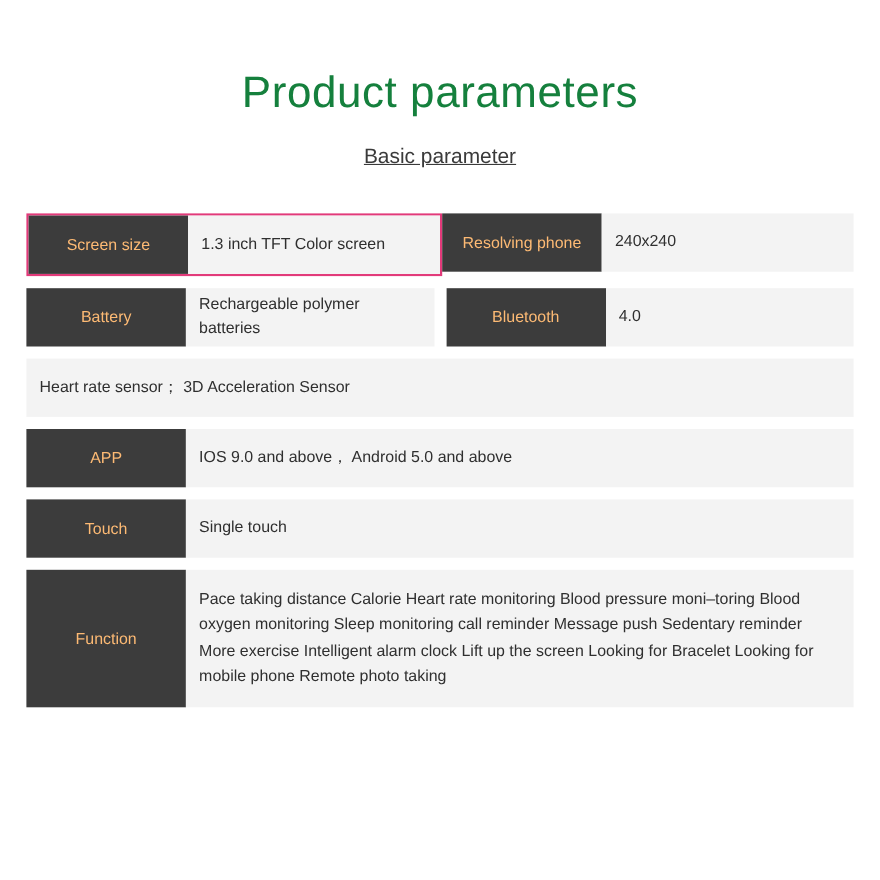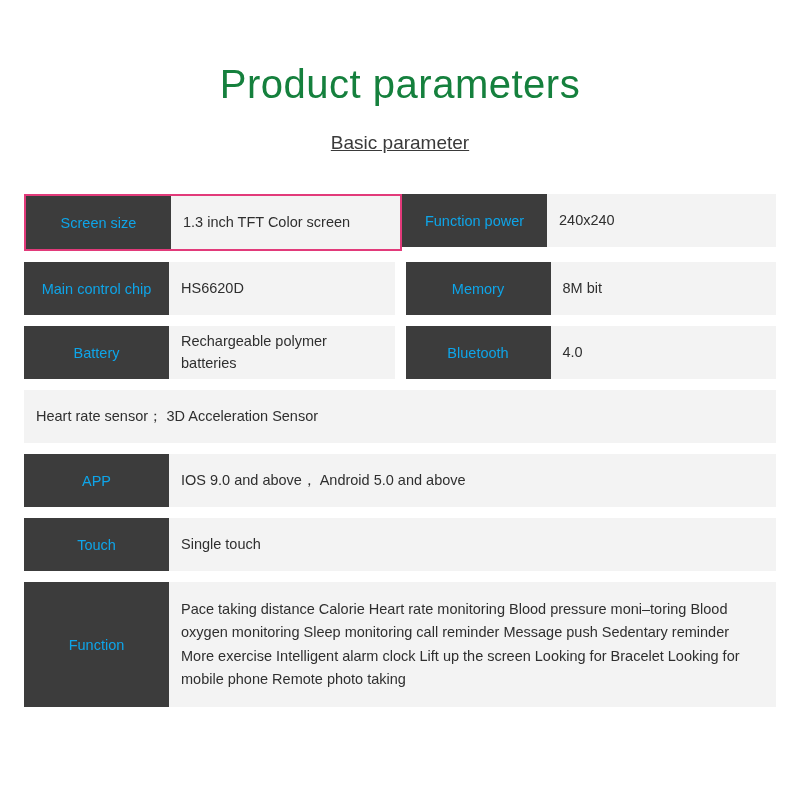--- a/index.html
+++ b/index.html
@@ -50,21 +50,21 @@
   .pair {
     display: flex;
     flex: 1 1 0;
     min-width: 0;
   }
   .pair + .pair {
     margin-left: 11px;
   }
   .label {
     background: #3c3c3c;
-    color: #0ea5e9;
+    color: #fdba74;
     font-size: 14.5px;
     display: flex;
     align-items: center;
     justify-content: center;
     text-align: center;
     box-sizing: border-box;
     padding: 6px 8px;
     flex: 0 0 auto;
   }
   .value {
@@ -119,35 +119,25 @@
   <div class="subtitle">Basic parameter</div>
 
   <div class="table">
 
     <div class="row split">
       <div class="highlight-wrap">
         <div class="label h-small">Screen size</div>
         <div class="value h-small">1.3  inch TFT Color screen</div>
       </div>
       <div class="pair">
-        <div class="label h-small">Function power</div>
+        <div class="label h-small">Resolving phone</div>
         <div class="value h-small">240x240</div>
       </div>
     </div>
 
-    <div class="row split">
-      <div class="pair">
-        <div class="label h-small">Main control chip</div>
-        <div class="value h-small">HS6620D</div>
-      </div>
-      <div class="pair">
-        <div class="label h-small">Memory</div>
-        <div class="value h-small">8M bit</div>
-      </div>
-    </div>
 
     <div class="row split r-battery">
       <div class="pair">
         <div class="label">Battery</div>
         <div class="value">Rechargeable polymer batteries</div>
       </div>
       <div class="pair">
         <div class="label">Bluetooth</div>
         <div class="value">4.0</div>
       </div>

